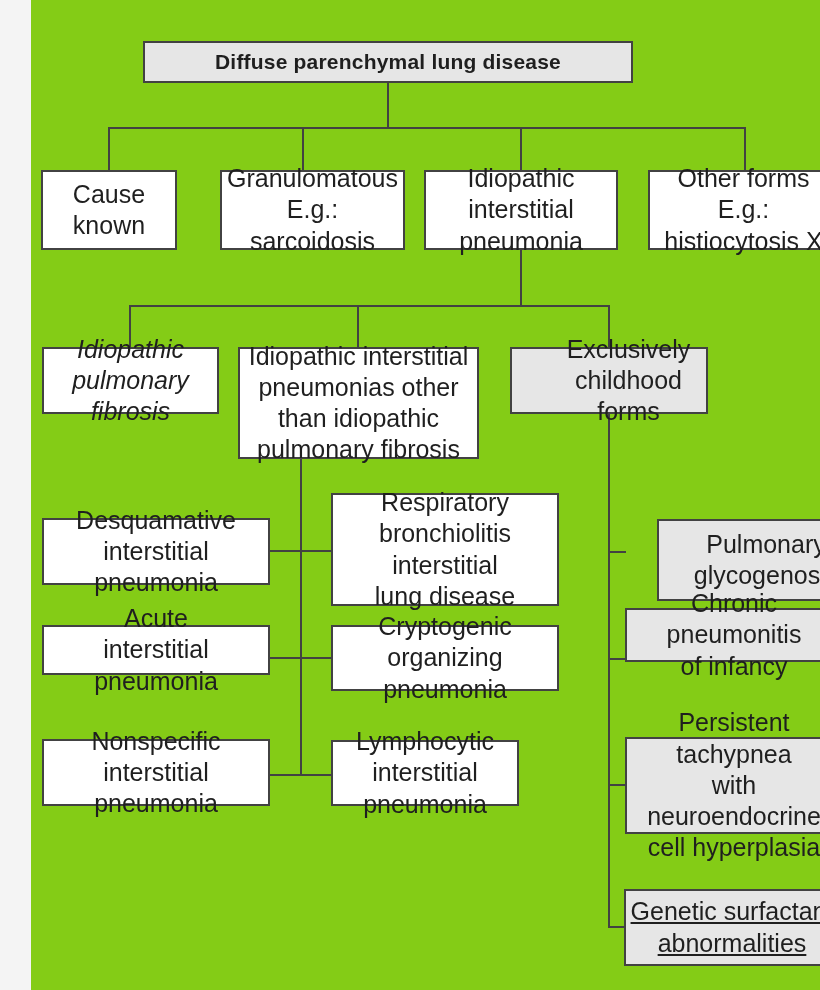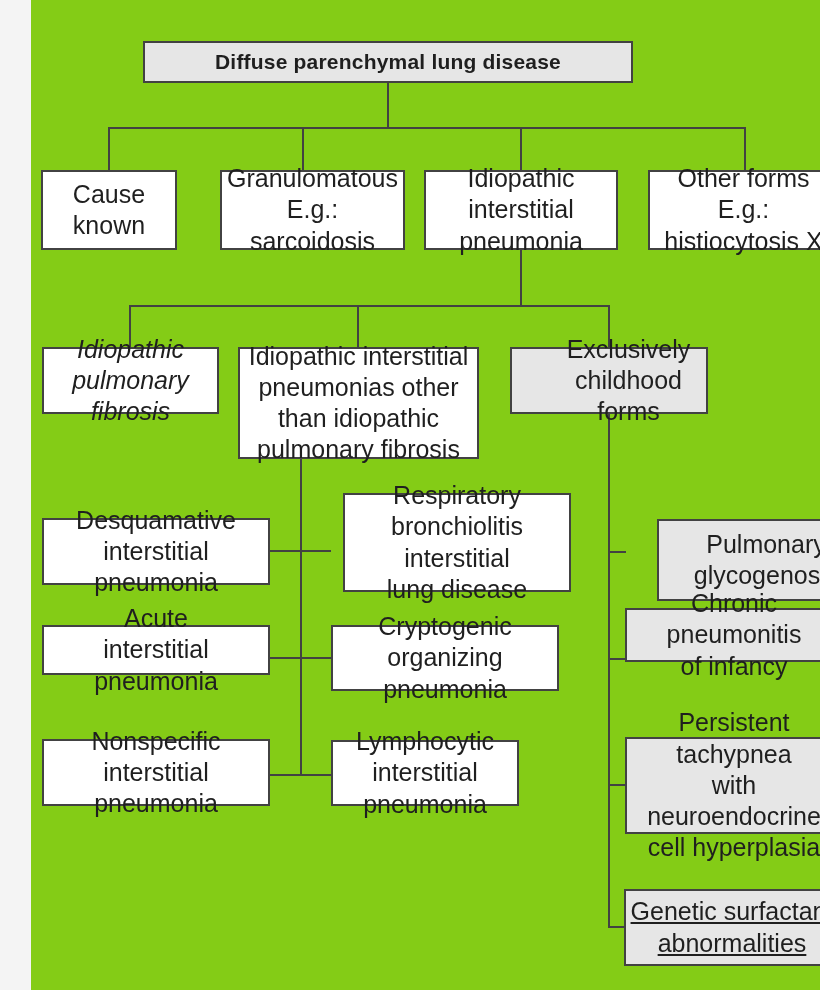--- a/index.html
+++ b/index.html
@@ -93,21 +93,21 @@
 pneumonias other
 than idiopathic
 pulmonary fibrosis</div>
 
   <div class="node gray" style="left:479px; top:347px; width:198px; height:67px;padding-left:39px;">Exclusively
 childhood forms</div>
 
   <div class="node" style="left:11px; top:518px; width:228px; height:67px;">Desquamative
 interstitial pneumonia</div>
 
-  <div class="node" style="left:312px; top:493px; width:228px; height:99px;">Respiratory
+  <div class="node" style="left:300px; top:493px; width:228px; height:113px;">Respiratory
 bronchiolitis
 interstitial
 lung disease</div>
 
   <div class="node" style="left:11px; top:625px; width:228px; height:50px;">Acute
 interstitial pneumonia</div>
 
   <div class="node" style="left:300px; top:625px; width:228px; height:66px;">Cryptogenic organizing
 pneumonia</div>
 

